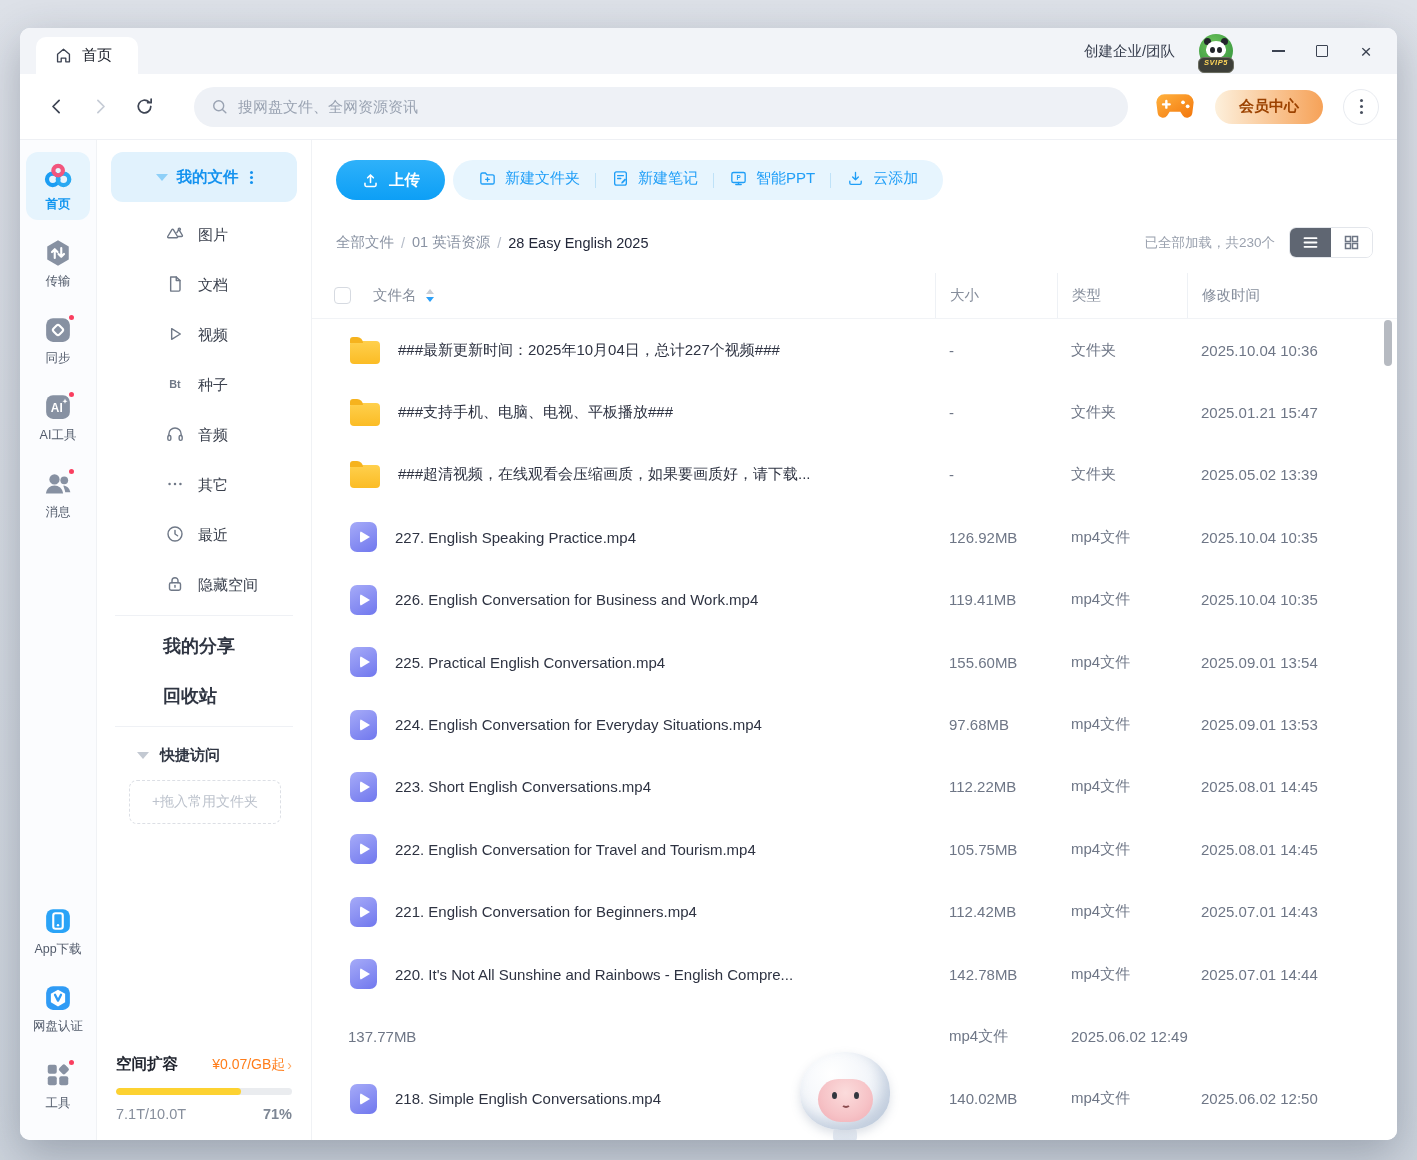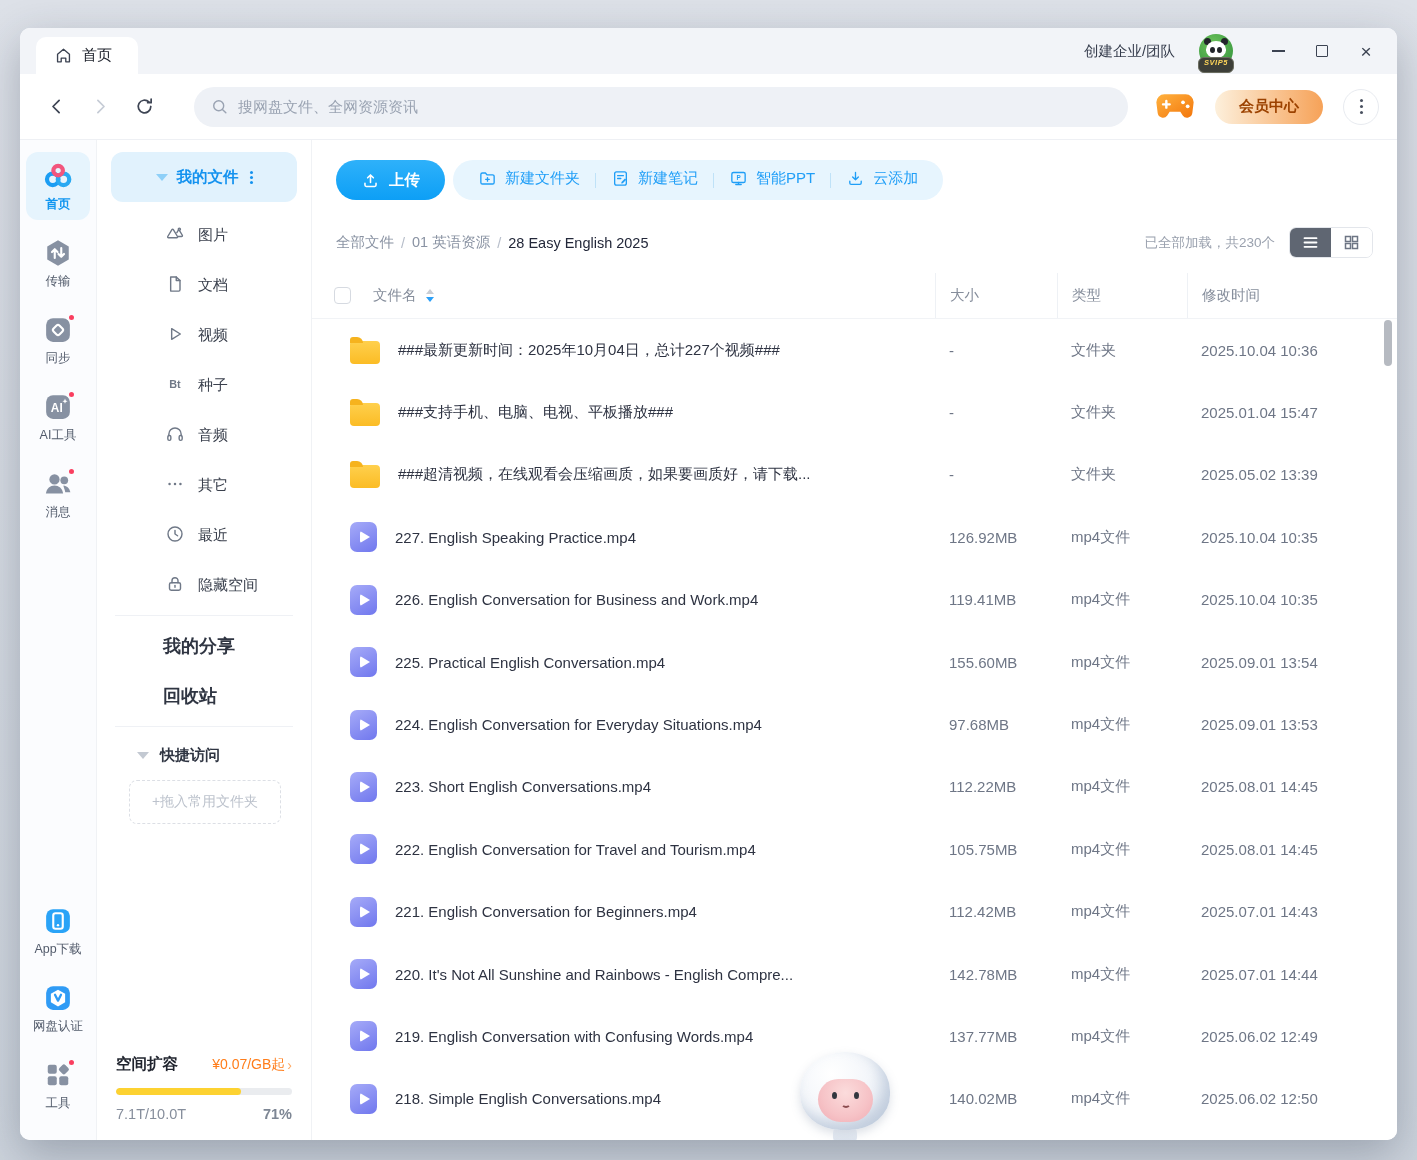--- a/index.html
+++ b/index.html
@@ -516,21 +516,21 @@
                  <div class="cell">文件夹</div>
                  <div class="cell">2025.10.04 10:36</div>
             </div>
             <div class="row">
               <div class="cell-name">
                 <span class="icon-folder"></span>
                 <span class="nm">###支持手机、电脑、电视、平板播放###</span>
               </div>
                  <div class="cell">-</div>
                  <div class="cell">文件夹</div>
-                 <div class="cell">2025.01.04 15:47</div>
+                 <div class="cell">2025.01.21 15:47</div>
             </div>
             <div class="row">
               <div class="cell-name">
                 <span class="icon-folder"></span>
                 <span class="nm">###超清视频，在线观看会压缩画质，如果要画质好，请下载...</span>
               </div>
                  <div class="cell">-</div>
                  <div class="cell">文件夹</div>
                  <div class="cell">2025.05.02 13:39</div>
             </div>
@@ -600,24 +600,20 @@
             <div class="row">
               <div class="cell-name">
                 <span class="icon-video"></span>
                 <span class="nm">220. It's Not All Sunshine and Rainbows - English Compre...</span>
               </div>
                  <div class="cell">142.78MB</div>
                  <div class="cell">mp4文件</div>
                  <div class="cell">2025.07.01 14:44</div>
             </div>
             <div class="row">
-              <div class="cell-name">
-                <span class="icon-video"></span>
-                <span class="nm">219. English Conversation with Confusing Words.mp4</span>
-              </div>
                  <div class="cell">137.77MB</div>
                  <div class="cell">mp4文件</div>
                  <div class="cell">2025.06.02 12:49</div>
             </div>
             <div class="row">
               <div class="cell-name">
                 <span class="icon-video"></span>
                 <span class="nm">218. Simple English Conversations.mp4</span>
               </div>
                  <div class="cell">140.02MB</div>

